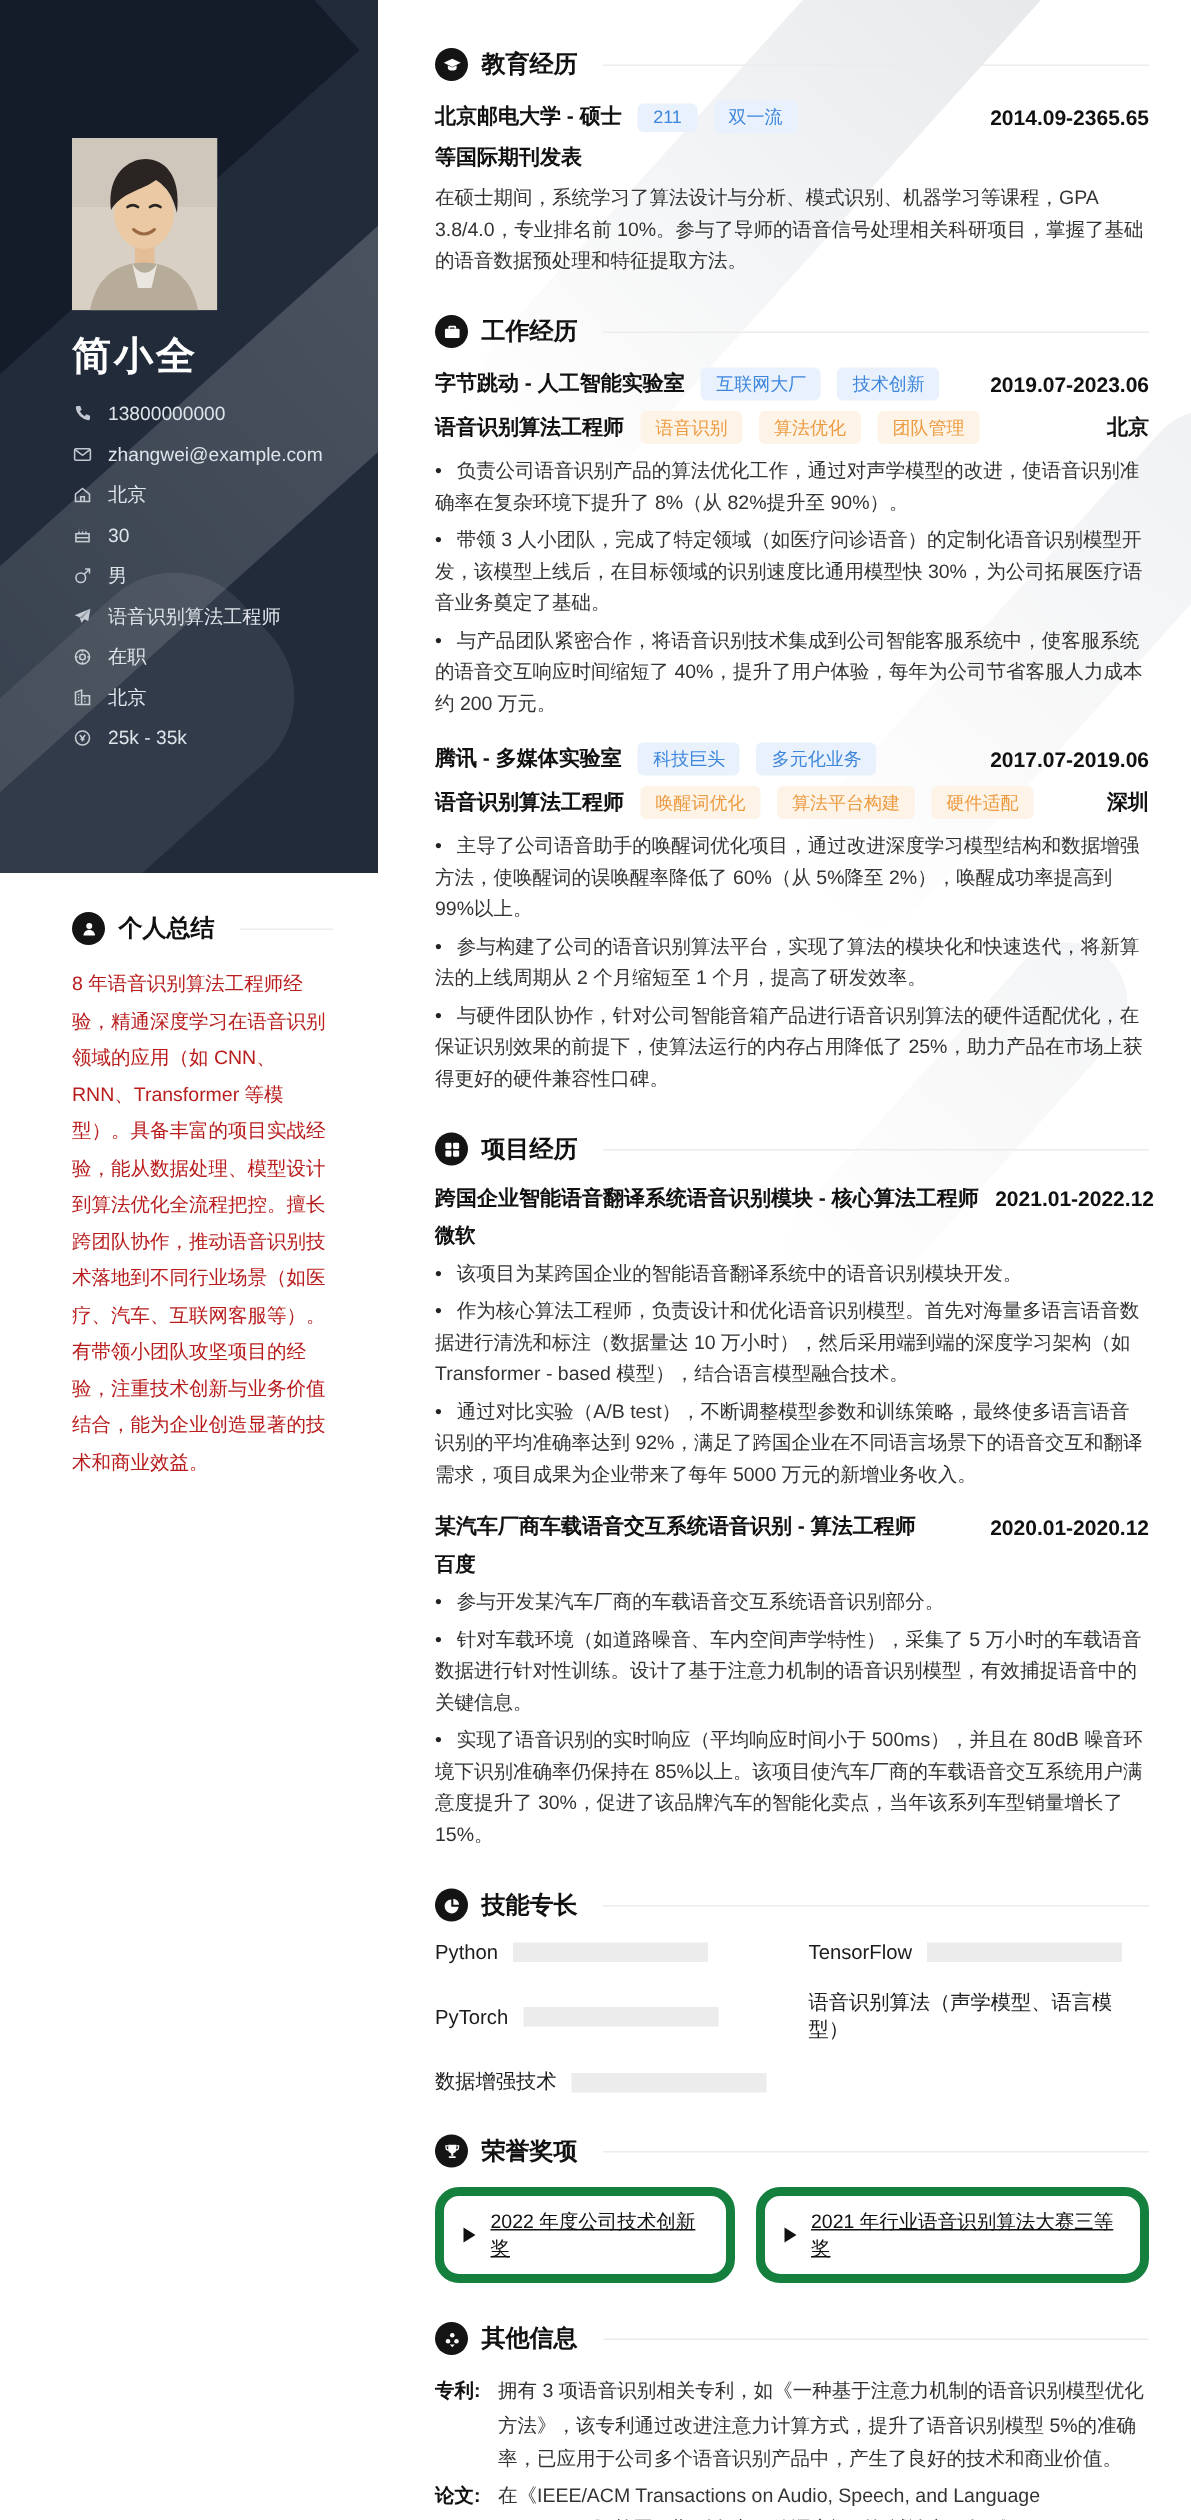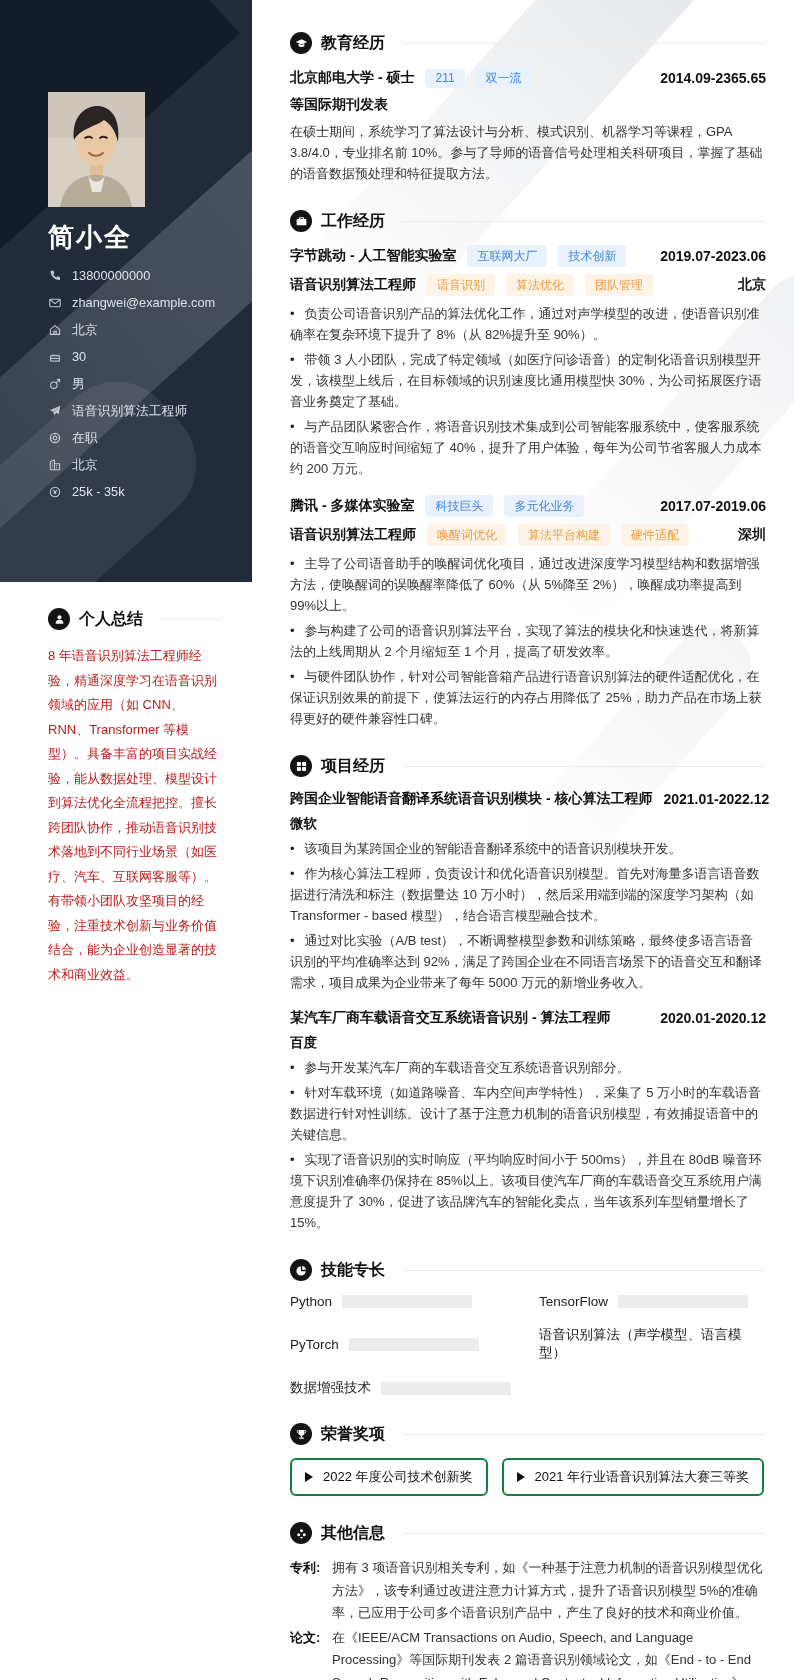--- a/index.html
+++ b/index.html
@@ -68,22 +68,22 @@
 
   
   .skills { display:grid; grid-template-columns:1fr 1fr; column-gap:22px; row-gap:17px; margin-bottom:4px; }
   .skill { display:flex; align-items:center; gap:10px; font-size:13.5px; color:#1c1c1c; }
   .bar { width:130px; height:13px; background:#ececec; flex:none; }
   .bar-fill { height:100%; background:#161616;
     clip-path:polygon(0 0, 100% 0, calc(100% - 9px) 100%, 0 100%); }
 
   
   .awards { display:flex; gap:14px; margin-bottom:4px; }
-  .award { display:flex; align-items:center; gap:10px; border:2px solid #15803d; border-radius:6px;
-    padding:8px 13px; font-size:13px; color:#111; background:#fff; }
+  .award { display:flex; align-items:center; gap:10px; border:6px solid #15803d; border-radius:16px;
+    padding:8px 13px; font-size:13px; color:#111; background:#fff;text-decoration:underline; }
   .tri { width:0; height:0; border-left:8px solid #111; border-top:5px solid transparent;
     border-bottom:5px solid transparent; flex:none; }
 
   
   .oitem { display:flex; font-size:13px; line-height:22.5px; color:#333; margin-bottom:2px; }
   .olabel { font-weight:700; color:#111; flex:none; width:42px; }
   .otext { flex:1; }
 </style>
 </head>
 <body>

